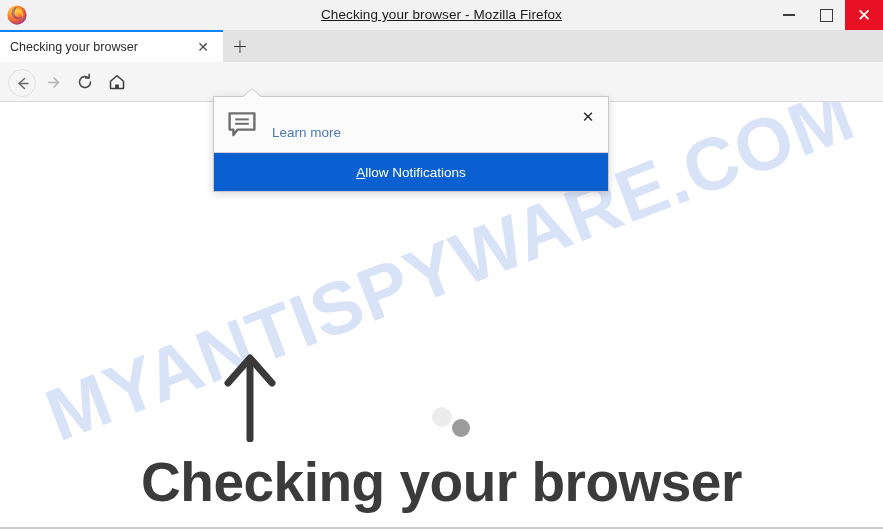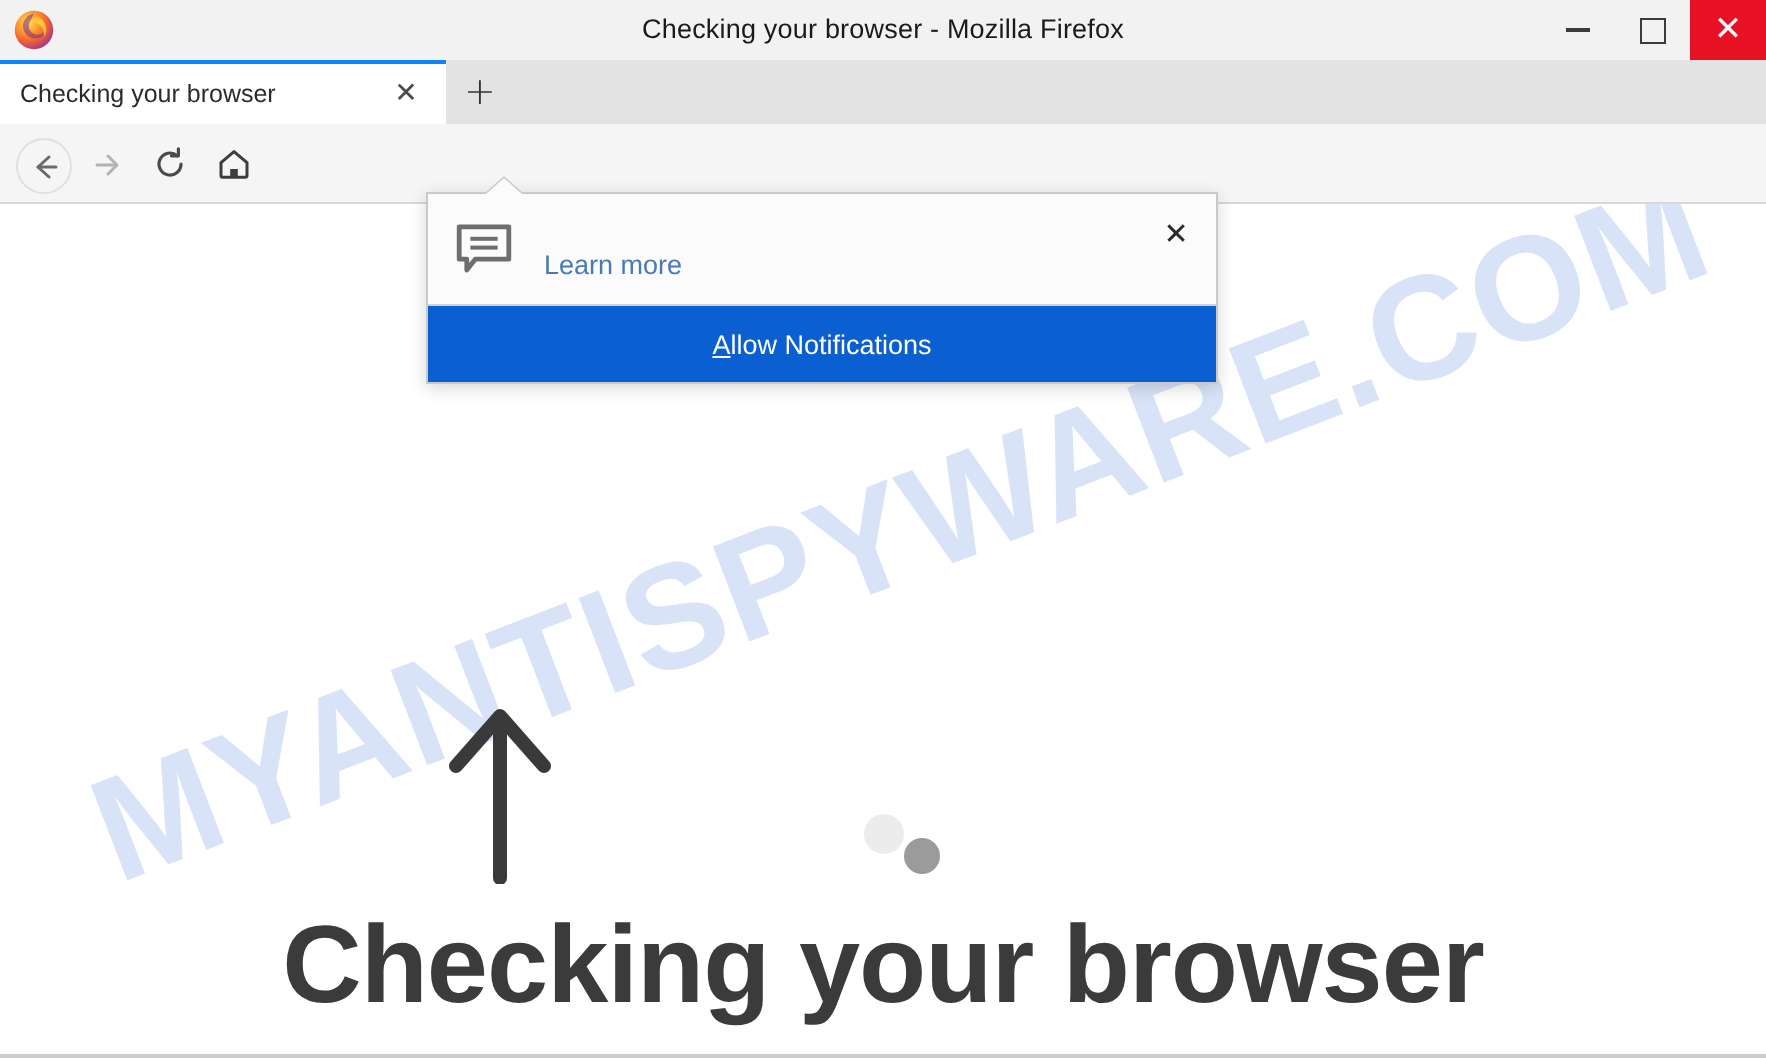--- a/index.html
+++ b/index.html
@@ -34,20 +34,21 @@
   }
   .title-text {
     position: absolute;
     left: 0; top: 0;
     width: 883px; height: 30px;
     line-height: 30px;
     text-align: center;
     font-size: 13.5px;
     color: #1a1a1a;
     letter-spacing: 0.1px;
+    text-decoration: underline;
   }
   .wctl {
     position: absolute;
     top: 0;
     height: 30px;
     width: 38px;
     display: flex;
     align-items: center;
     justify-content: center;
   }

